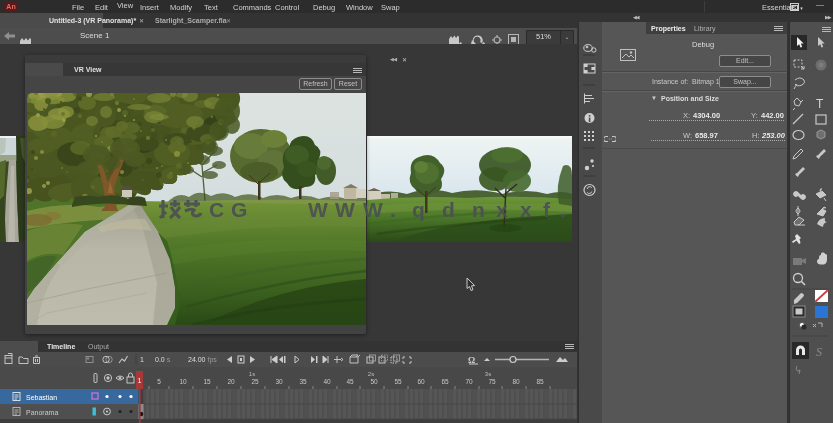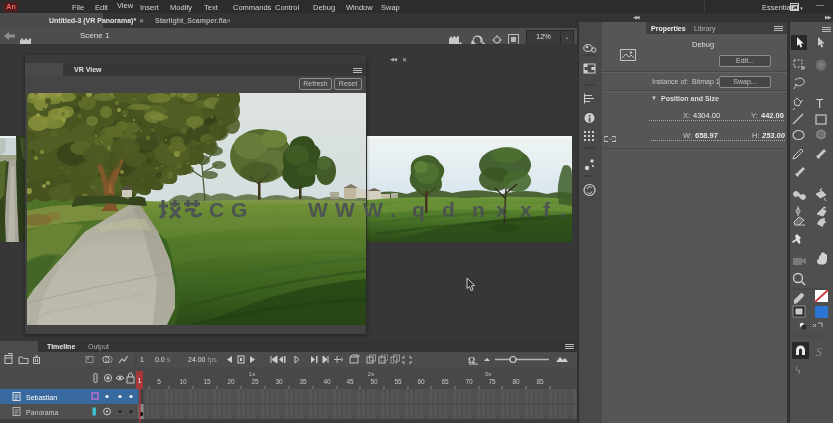--- a/index.html
+++ b/index.html
@@ -71,21 +71,21 @@
         <circle cx="5" cy="5" r="3" fill="none" stroke="#b5b5b5" stroke-width="1.2"></circle>
         <path d="M5,0 V2 M5,8 V10 M0,5 H2 M8,5 H10" stroke="#b5b5b5" stroke-width="1.2"></path>
       </svg>
 </div>
 <div class="abs" style="left:508px;top:31px;width:11px;height:11px;">
   <svg width="11" height="11">
         <rect x="0.5" y="0.5" width="10" height="10" fill="none" stroke="#b5b5b5" stroke-width="1"></rect>
         <rect x="3" y="3" width="5" height="5" fill="#b5b5b5"></rect>
       </svg>
 </div>
-<div class="abs" style="left:526px;top:30px;width:33px;height:13px;background:#3b3b3b;border:1px solid #2a2a2a;color:#dddddd;font-size:7.5px;line-height:12px;text-align:center;">12%</div>
+<div class="abs" style="left:526px;top:30px;width:33px;height:13px;background:#3b3b3b;border:1px solid #2a2a2a;color:#dddddd;font-size:7.5px;line-height:12px;text-align:center;">51%</div>
 <div class="abs" style="left:560px;top:30px;width:12px;height:13px;background:#3b3b3b;border:1px solid #2a2a2a;color:#bbbbbb;font-size:6px;line-height:12px;text-align:center;">⌄</div>
 
 <div class="abs" style="left:0;top:44px;width:578px;height:297px;background:#373737;"></div>
 
 <div class="abs" style="left:0;top:136px;width:27px;height:106px;">
 <svg width="27" height="106" viewBox="0 0 27 106">
   <rect width="27" height="106" fill="#3b4a22"></rect>
   <rect width="27" height="2" fill="#eef2f1"></rect>
   <rect y="2" width="27" height="17" fill="#ccd6d8"></rect>
   <path d="M0,19 L27,19 L27,24 L0,26 Z" fill="#9aa387"></path>
@@ -758,21 +758,21 @@
 <div class="btn" style="left:719px;top:55px;width:50px;height:10px;">Edit...</div>
 <div class="abs" style="left:602px;top:71px;width:185px;height:1px;background:#474747;"></div>
 <div class="abs" style="left:602px;top:72px;width:185px;height:1px;background:#646464;"></div>
 <div class="txt" style="left:608px;top:78px;font-size:7px;color:#c8c8c8;">Instance of: &nbsp;Bitmap 1</div>
 <div class="btn" style="left:719px;top:76px;width:50px;height:10px;">Swap...</div>
 <div class="abs" style="left:602px;top:90px;width:185px;height:1px;background:#474747;"></div>
 <div class="abs" style="left:602px;top:91px;width:185px;height:1px;background:#646464;"></div>
 <div class="txt" style="left:607px;top:95px;font-size:6px;color:#cccccc;">▼</div>
 <div class="txt" style="left:617px;top:94.5px;font-size:7px;color:#dddddd;font-weight:bold;">Position and Size</div>
 <div class="txt" style="left:639px;top:111px;font-size:7.5px;color:#c8c8c8;">X:</div>
-<div class="txt" style="left:649px;top:111px;font-size:7.5px;color:#e8e8e8;font-weight:normal;border-bottom:1px dotted #aaaaaa;">4304.00</div>
+<div class="txt" style="left:649px;top:111px;font-size:7.5px;color:#e8e8e8;font-weight:bold;border-bottom:1px dotted #aaaaaa;">4304.00</div>
 <div class="txt" style="left:707px;top:111px;font-size:7.5px;color:#c8c8c8;">Y:</div>
 <div class="txt" style="left:717px;top:111px;font-size:7.5px;color:#e8e8e8;font-weight:bold;border-bottom:1px dotted #aaaaaa;">442.00</div>
 <div class="abs" style="left:604px;top:130px;width:12px;height:10px;">
   <svg width="12" height="10">
         <path d="M4,2.5 h-2 a2,2 0 0 0 0,5 h2 M8,2.5 h2 a2,2 0 0 1 0,5 h-2 M5.2,5 h0.6 M7,5 h0.6" stroke="#c8c8c8" fill="none" stroke-width="1.2"></path>
       </svg>
 </div>
 <div class="txt" style="left:639px;top:130.5px;font-size:7.5px;color:#c8c8c8;">W:</div>
 <div class="txt" style="left:651px;top:130.5px;font-size:7.5px;color:#e8e8e8;font-weight:bold;border-bottom:1px dotted #aaaaaa;">658.97</div>
 <div class="txt" style="left:708px;top:130.5px;font-size:7.5px;color:#c8c8c8;">H:</div>

